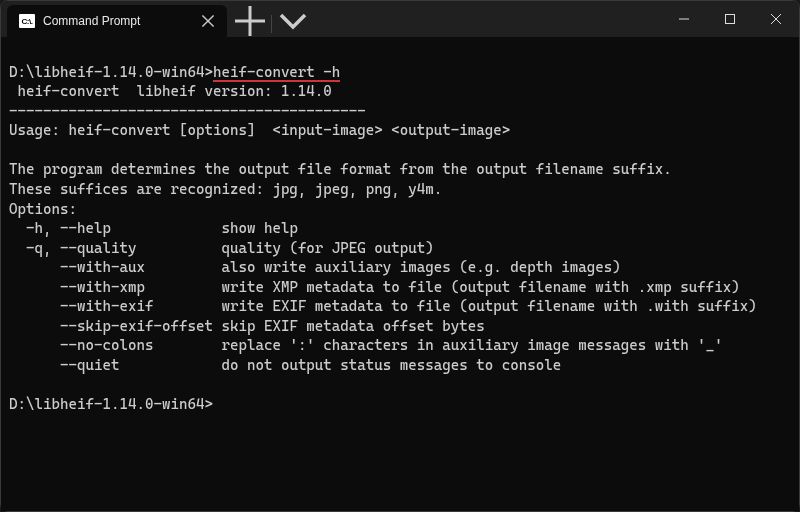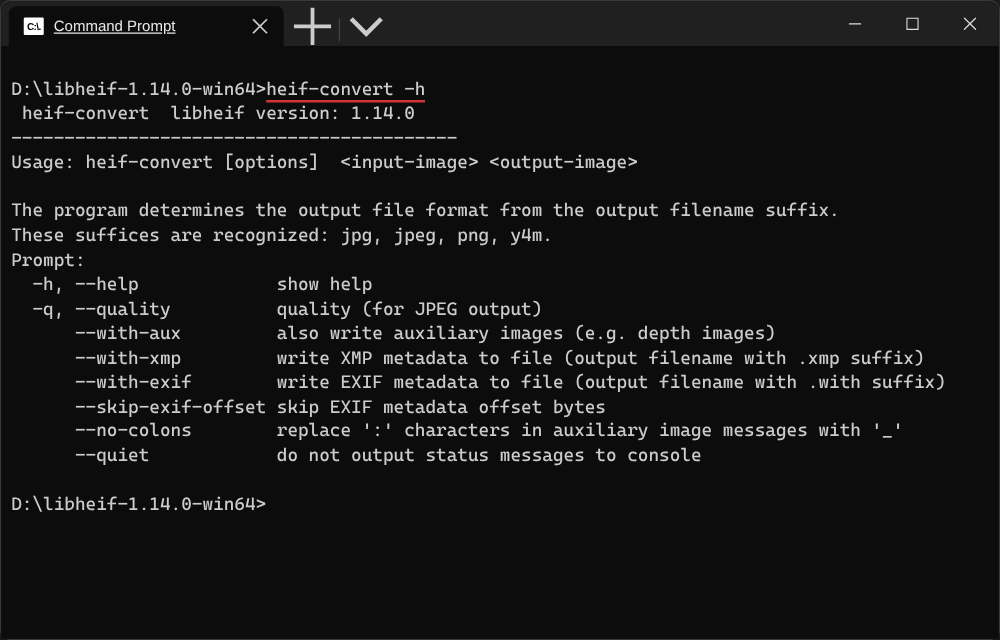--- a/index.html
+++ b/index.html
@@ -29,21 +29,21 @@
     position: relative;
   }
   .tab .cmd-icon {
     width: 16px; height: 14px;
     background: #fff; color: #000;
     font-size: 8px; font-weight: bold;
     display: flex; align-items: center; justify-content: center;
     border-radius: 1px;
     letter-spacing: -0.5px;
   }
-  .tab-title { flex: 1; text-decoration: underline; }
+  .tab-title { flex: 1; }
   .tab-close { width: 14px; height: 14px; display:flex;align-items:center;justify-content:center;color:#ccc;font-size:13px; }
   .tabbar-rest { display:flex; align-items:center; gap:6px; padding-left:8px; }
   .newtab, .chev {
     width: 30px; height: 30px; display:flex;align-items:center;justify-content:center;
     color:#ccc; font-size:15px; margin-top:3px;
   }
   .divider-v { width:1px; height:18px; background:#444; margin-top:9px; }
   .win-controls { margin-left:auto; display:flex; }
   .win-btn { width:46px; height:36px; display:flex;align-items:center;justify-content:center; color:#ddd; }
   .win-btn svg { width:10px; height:10px; }
@@ -109,21 +109,21 @@
   </div>
 
   <div class="terminal">
 <span class="prompt-line"><span>D:\libheif-1.14.0-win64&gt;</span><span class="underline-red">heif-convert -h</span></span>
 <span> heif-convert  libheif version: 1.14.0</span>
 <span>------------------------------------------</span>
 <span>Usage: heif-convert [options]  &lt;input-image&gt; &lt;output-image&gt;</span>
 
 <span>The program determines the output file format from the output filename suffix.</span>
 <span>These suffices are recognized: jpg, jpeg, png, y4m.</span>
-<span>Prompt:</span>
+<span>Options:</span>
 <span>  -h, --help             show help</span>
 <span>  -q, --quality          quality (for JPEG output)</span>
 <span>      --with-aux         also write auxiliary images (e.g. depth images)</span>
 <span>      --with-xmp         write XMP metadata to file (output filename with .xmp suffix)</span>
 <span>      --with-exif        write EXIF metadata to file (output filename with .with suffix)</span>
 <span>      --skip-exif-offset skip EXIF metadata offset bytes</span>
 <span>      --no-colons        replace ':' characters in auxiliary image messages with '_'</span>
 <span>      --quiet            do not output status messages to console</span>
 
 <span>D:\libheif-1.14.0-win64&gt;</span></div>

